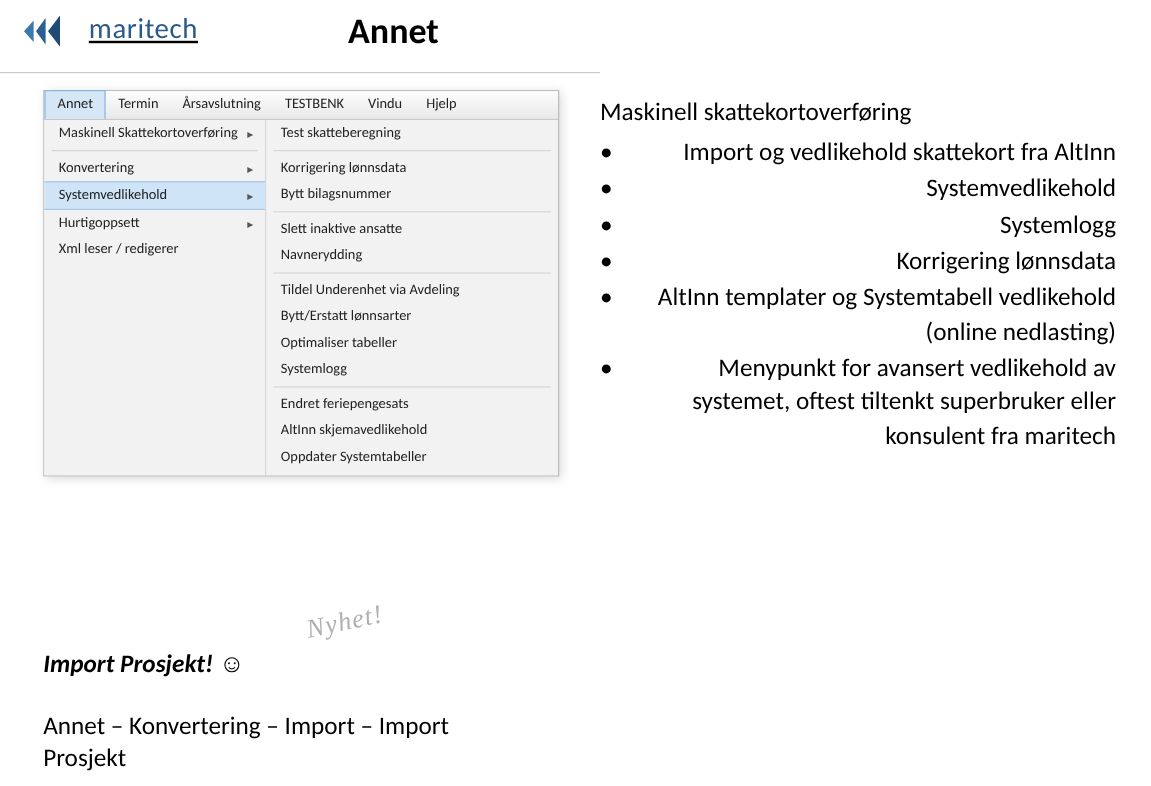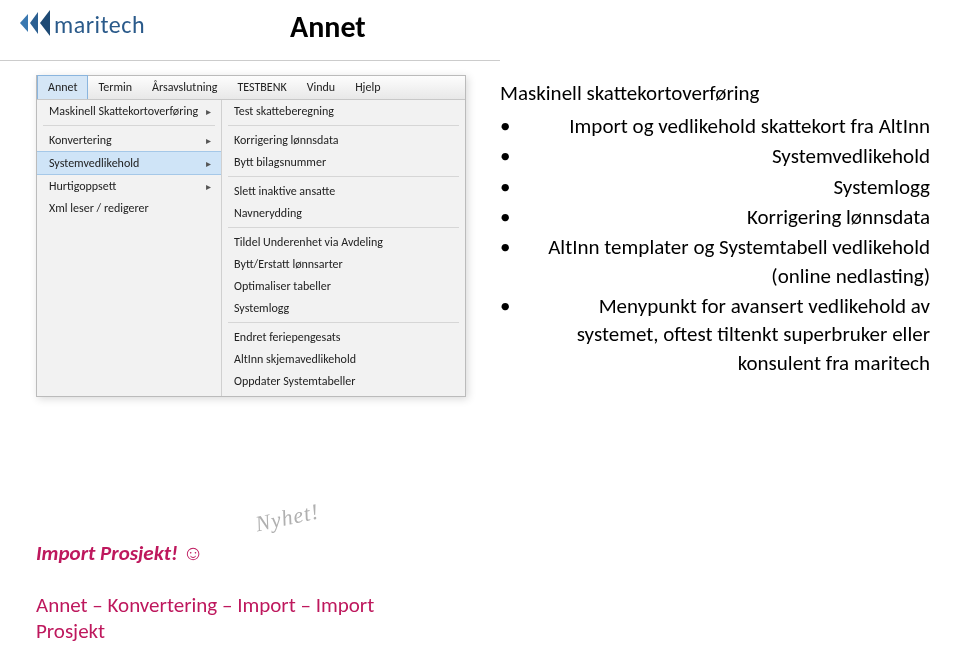--- a/index.html
+++ b/index.html
@@ -9,22 +9,23 @@
     width: 959px;
     height: 655px;
     position: relative;
     overflow: hidden;
   }
   .logo {
     position: absolute;
     top: 10px;
     left: 20px;
     display: flex;
-    align-items: flex-start;
-    gap: 0;
+    align-items: flex-end;
+    gap: 20px;
+    text-decoration: underline;
   }
   .logo-mark {
     display: flex;
     gap: 1px;
   }
   .logo-text {
     font-size: 24px;
     color: #2a5a8a;
     font-weight: 400;
     letter-spacing: 0.5px;
@@ -140,21 +141,21 @@
     left: 0;
     color: #000;
   }
   .footer-note {
     position: absolute;
     top: 540px;
     left: 36px;
     width: 400px;
     font-family: Calibri, Arial, sans-serif;
     font-size: 21px;
-    color: #be185d;
+    color: #000000;
   }
   .footer-note .title {
     font-style: italic;
     font-weight: bold;
   }
   .nyhet {
     position: absolute;
     top: 505px;
     left: 255px;
     font-family: "Comic Sans MS", cursive;

